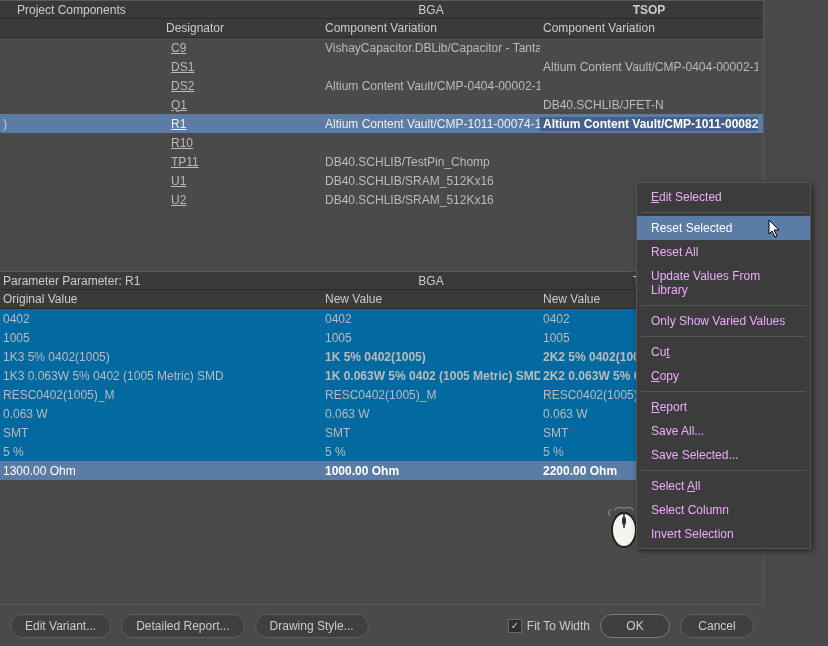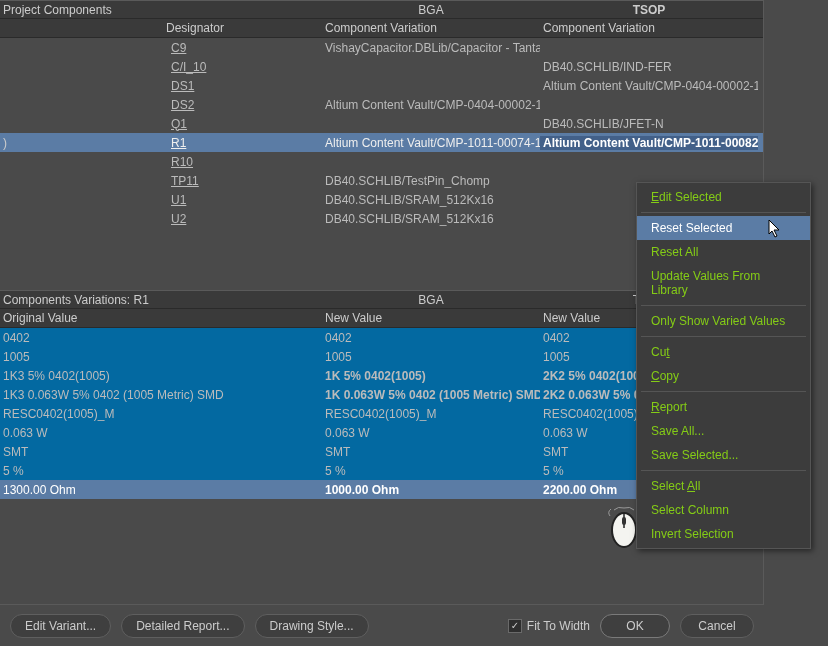--- a/index.html
+++ b/index.html
@@ -20,21 +20,21 @@
     border-right: 1px solid #5a5a5a;
   }
   .header-row {
     display: flex;
     background: #3a3a3a;
     height: 19px;
     align-items: center;
     border-top: 1px solid #5a5a5a;
     border-bottom: 1px solid #2a2a2a;
   }
-  .header-row .col1 { width: 163px; padding-left: 3px; }
+  .header-row .col1 { width: 163px; padding-left: 17px; }
   .header-row .col2 { width: 159px; padding-left: 3px; }
   .header-row .col3 { width: 218px; text-align: center; }
   .header-row .col4 { width: 218px; text-align: center; }
   .subheader-row {
     display: flex;
     background: #3a3a3a;
     height: 19px;
     align-items: center;
     border-bottom: 1px solid #2a2a2a;
   }
@@ -139,21 +139,21 @@
     top: 182px;
     width: 175px;
     background: #3c3c3c;
     border: 1px solid #555;
     box-shadow: 2px 2px 6px rgba(0,0,0,0.5);
     z-index: 100;
     padding: 2px 0;
   }
   .menu-item {
     padding: 5px 14px;
-    color: #84cc16;
+    color: #f0abfc;
     cursor: default;
     font-size: 12px;
   }
   .menu-item.hover {
     background: #5b7ca5;
     color: #fff;
   }
   .menu-sep {
     height: 1px;
     background: #555;
@@ -197,26 +197,20 @@
   </div>
   <div id="top-rows">
       <div class="data-row">
         <div class="col1"></div>
         <div class="col2">C9</div>
         <div class="col3">VishayCapacitor.DBLib/Capacitor - Tantalu</div>
         <div class="col4"></div>
       </div>
       <div class="data-row">
         <div class="col1"></div>
-        <div class="col2">C/I_10</div>
-        <div class="col3"></div>
-        <div class="col4">DB40.SCHLIB/IND-FER</div>
-      </div>
-      <div class="data-row">
-        <div class="col1"></div>
         <div class="col2">DS1</div>
         <div class="col3"></div>
         <div class="col4">Altium Content Vault/CMP-0404-00002-1</div>
       </div>
       <div class="data-row">
         <div class="col1"></div>
         <div class="col2">DS2</div>
         <div class="col3">Altium Content Vault/CMP-0404-00002-1</div>
         <div class="col4"></div>
       </div>
@@ -251,21 +245,21 @@
       </div>
       <div class="data-row">
         <div class="col1"></div>
         <div class="col2">U2</div>
         <div class="col3">DB40.SCHLIB/SRAM_512Kx16</div>
         <div class="col4"></div>
       </div>
     </div>
   <div class="spacer"></div>
   <div class="param-header">
-    <div class="p1">Components Variations: R1</div>
+    <div class="p1">Parameter Parameter: R1</div>
     <div class="p2">BGA</div>
     <div class="p3">TSOP</div>
   </div>
   <div class="param-sub">
     <div class="p1">Original Value</div>
     <div class="p2">New Value</div>
     <div class="p3">New Value</div>
   </div>
   <div id="param-rows">
       <div class="param-row">

